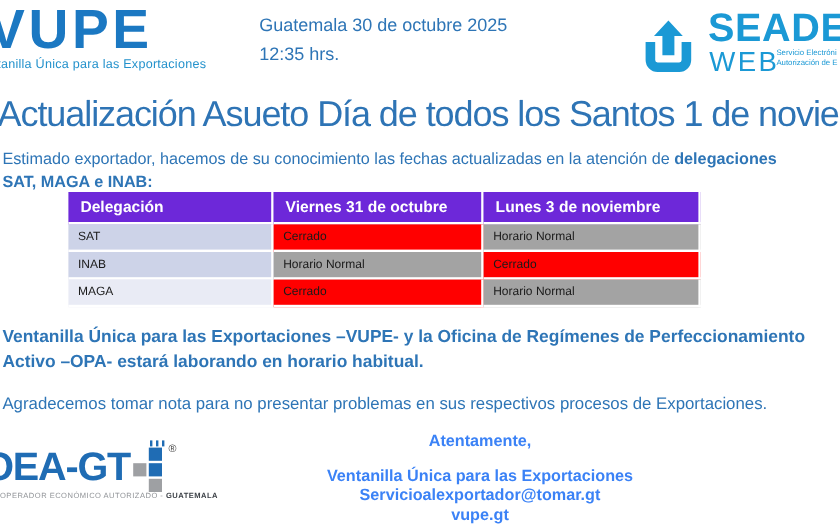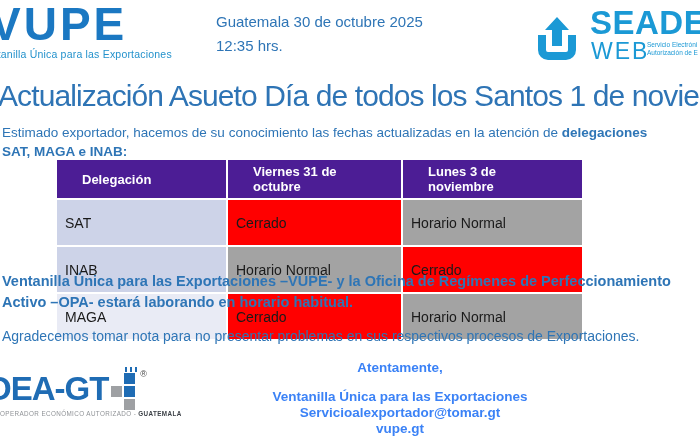--- a/index.html
+++ b/index.html
@@ -16,22 +16,22 @@
   .seadex-icon{position:absolute;left:0;top:6px;}
   .seadex-name{position:absolute;left:56px;top:-6px;font-size:33px;font-weight:700;color:#1B99D5;letter-spacing:0.5px;white-space:nowrap;}
   .seadex-web{position:absolute;left:57px;top:28px;font-size:23px;font-weight:400;color:#1B99D5;letter-spacing:2px;}
   .seadex-tag{position:absolute;left:113px;top:31px;font-size:6.5px;color:#1B99D5;line-height:8px;white-space:nowrap;}
   
   .title{position:absolute;left:-2px;top:79px;font-size:30px;letter-spacing:-0.9px;color:#2E74B5;white-space:nowrap;}
   .intro{position:absolute;left:2px;top:123px;font-size:13.5px;color:#2E75B6;line-height:19px;white-space:nowrap;}
   .intro b{font-weight:700;}
   
   .sched{position:absolute;left:57px;top:160px;border-collapse:separate;border-spacing:0;table-layout:fixed;}
-  .sched th{background:#4c1d95;color:#fff;font-size:13px;font-weight:700;text-align:left;padding:4px 25px;height:17px;border-right:2px solid #fff;border-bottom:2px solid #fff;}
-  .sched td{font-size:14px;color:#1A1A1A;padding:14px 8px;height:17px;border-right:2px solid #fff;border-bottom:2px solid #fff;}
+  .sched th{background:#6d28d9;color:#fff;font-size:13px;font-weight:700;text-align:left;padding:4px 10px;height:17px;border-right:2px solid #fff;border-bottom:2px solid #fff;}
+  .sched td{font-size:10px;color:#1A1A1A;padding:2px 8px;height:17px;border-right:2px solid #fff;border-bottom:2px solid #fff;}
   .band-dark{background:#CDD3E8;}
   .band-light{background:#E9EBF5;}
   .cell-closed{background:#FF0000;}
   .cell-open{background:#a3a3a3;}
   
   .notice{position:absolute;left:2px;top:271px;width:694px;font-size:14.5px;font-weight:700;color:#2E75B6;line-height:21px;white-space:pre-line;}
   .thanks{position:absolute;left:2px;top:328px;font-size:14px;color:#2E75B6;white-space:nowrap;}
   
   .oea{position:absolute;left:-14px;top:370px;white-space:nowrap;}
   .oea-text{font-size:33px;font-weight:800;color:#1F6CB4;letter-spacing:-1px;line-height:38px;vertical-align:top;}

